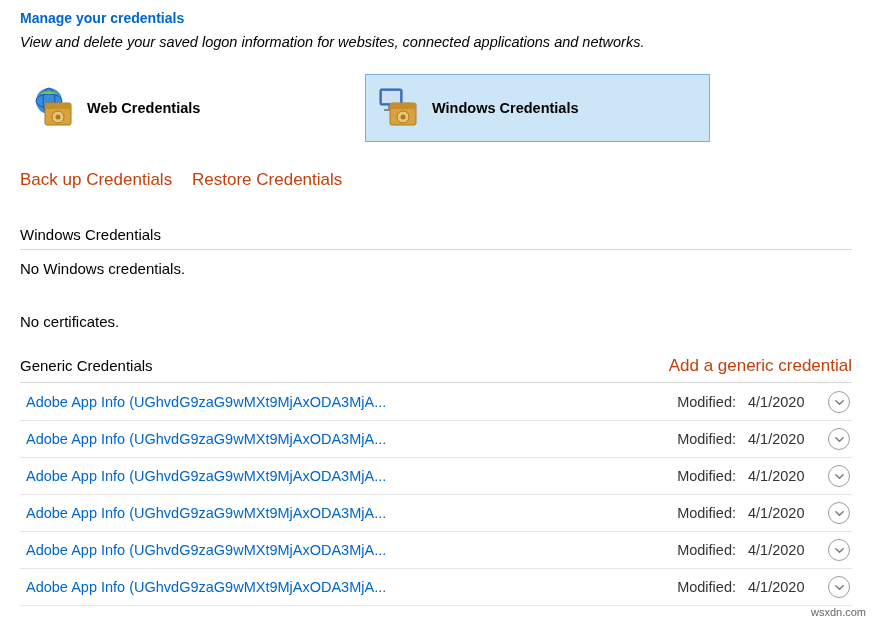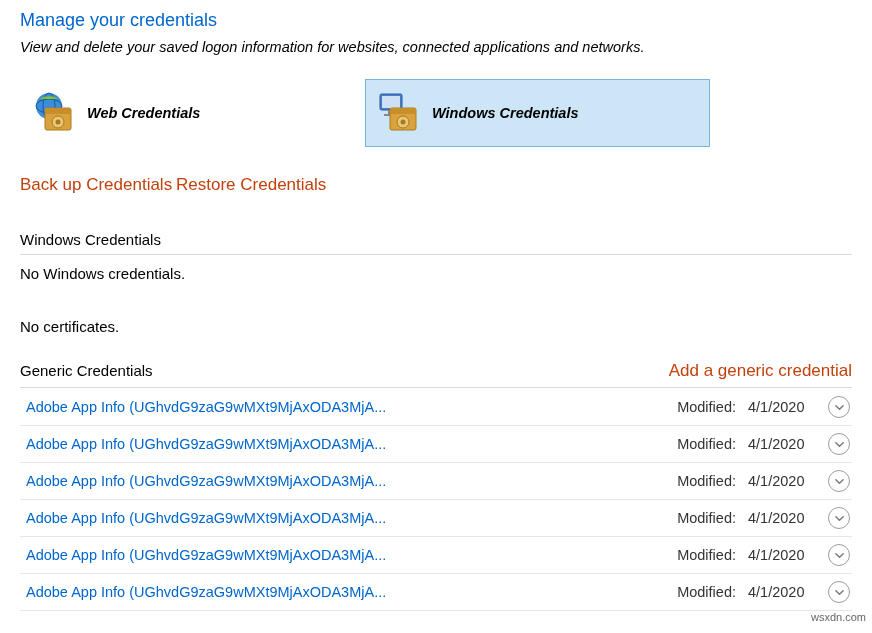--- a/index.html
+++ b/index.html
@@ -7,22 +7,22 @@
       font-family: "Segoe UI", Tahoma, sans-serif;
       font-size: 14px;
       color: #000;
       background: #fff;
       width: 872px;
       padding: 10px 20px 20px 20px;
       position: relative;
     }
     .page-title {
       color: #0066cc;
-      font-size: 18px;
-      font-weight: 400;
+      font-size: 14px;
+      font-weight: 700;
       margin-bottom: 8px;
     }
     .page-subtitle {
       font-size: 14.5px;
       color: #000;
       margin-bottom: 24px;
       font-style: italic;
     }
     .tab-row {
       display: flex;
@@ -39,37 +39,36 @@
       gap: 10px;
       cursor: pointer;
       font-size: 14.5px;
     }
     .tab-card.selected {
       background: #cde6f7;
       border: 1px solid #7bb3db;
     }
     .tab-card .label {
       font-weight: 700;
-      font-style: italic;
     }
     .cred-icon {
       width: 46px;
       height: 46px;
       flex-shrink: 0;
     }
     .link-row {
       margin-bottom: 36px;
     }
     .link {
       color: #c2410c;
       font-size: 17px;
       cursor: pointer;
       text-decoration: none;
     }
-    .link + .link { }
+    .link + .link { margin-left: 16px; }
     .section {
       margin-bottom: 26px;
     }
     .section-header {
       display: flex;
       justify-content: space-between;
       align-items: baseline;
       border-bottom: 1px solid #d9d9d9;
       padding-bottom: 6px;
       font-size: 15px;

